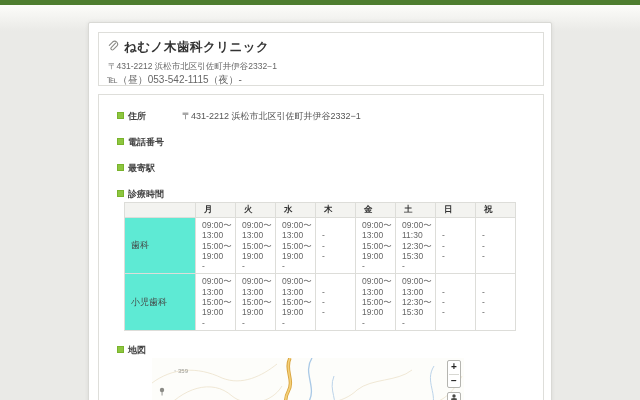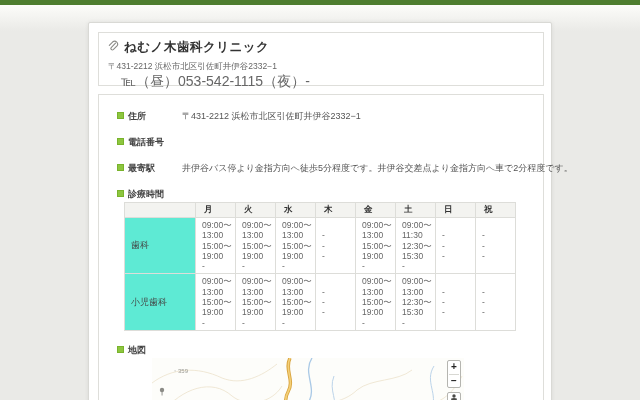--- a/index.html
+++ b/index.html
@@ -11,21 +11,21 @@
     background:linear-gradient(#fcfcf9,#eaeae7); }
   .card { position:absolute; left:88px; top:22px; width:464px; height:392px;
     background:#fff; border:1px solid #d9d9d5; border-radius:2px;
     box-shadow:0 0 4px rgba(0,0,0,0.07); }
   .header-box { position:absolute; left:9px; top:9px; width:446px; height:54px;
     border:1px solid #dededa; background:#fff; }
   .title-row { position:absolute; left:8px; top:6px; height:16px;
     display:flex; align-items:center; gap:5px; }
   .clinic-title { font-size:12.5px; font-weight:bold; color:#333; letter-spacing:0.5px; }
   .header-addr { position:absolute; left:9px; top:28px; font-size:8.5px; color:#666; }
-  .header-tel  { position:absolute; left:22px; top:40px; font-size:14px; color:#666; }
+  .header-tel  { position:absolute; left:8px; top:40px; font-size:10px; color:#666; }
   .content-box { position:absolute; left:9px; top:71px; width:446px; height:345px;
     border:1px solid #dededa; background:#fff; }
   .section-heading { position:absolute; left:7px; top:5px; font-size:10px;
     font-weight:bold; color:#333; }
   .bullet { position:absolute; left:18px; width:7px; height:7px;
     border:1px solid #79b32c; }
   .row-label { position:absolute; left:29px; font-size:9px; font-weight:bold; color:#444; }
   .row-value { position:absolute; left:83px; font-size:9px; color:#555; white-space:nowrap; }
   .t0l{top:15px}.t0b{top:17px}
   .t1l{top:41px}.t1b{top:43px}
@@ -77,21 +77,20 @@
 
     <span class="bullet t0b" style="background: rgb(141, 198, 63);"></span>
     <span class="row-label t0l">住所</span>
     <span class="row-value t0l">〒431-2212 浜松市北区引佐町井伊谷2332−1</span>
 
     <span class="bullet t1b" style="background: rgb(141, 198, 63);"></span>
     <span class="row-label t1l">電話番号</span>
 
     <span class="bullet t2b" style="background: rgb(141, 198, 63);"></span>
     <span class="row-label t2l">最寄駅</span>
-    <span class="row-value t2l">井伊谷バス停より金指方向へ徒歩5分程度です。井伊谷交差点より金指方向へ車で2分程度です。</span>
 
     <span class="bullet t3b" style="background: rgb(141, 198, 63);"></span>
     <span class="row-label t3l">診療時間</span>
 
     <div class="sched-wrap">
       <table>
           <colgroup>
             <col style="width: 71px;">
             <col style="width: 40px;">
             <col style="width: 40px;">

